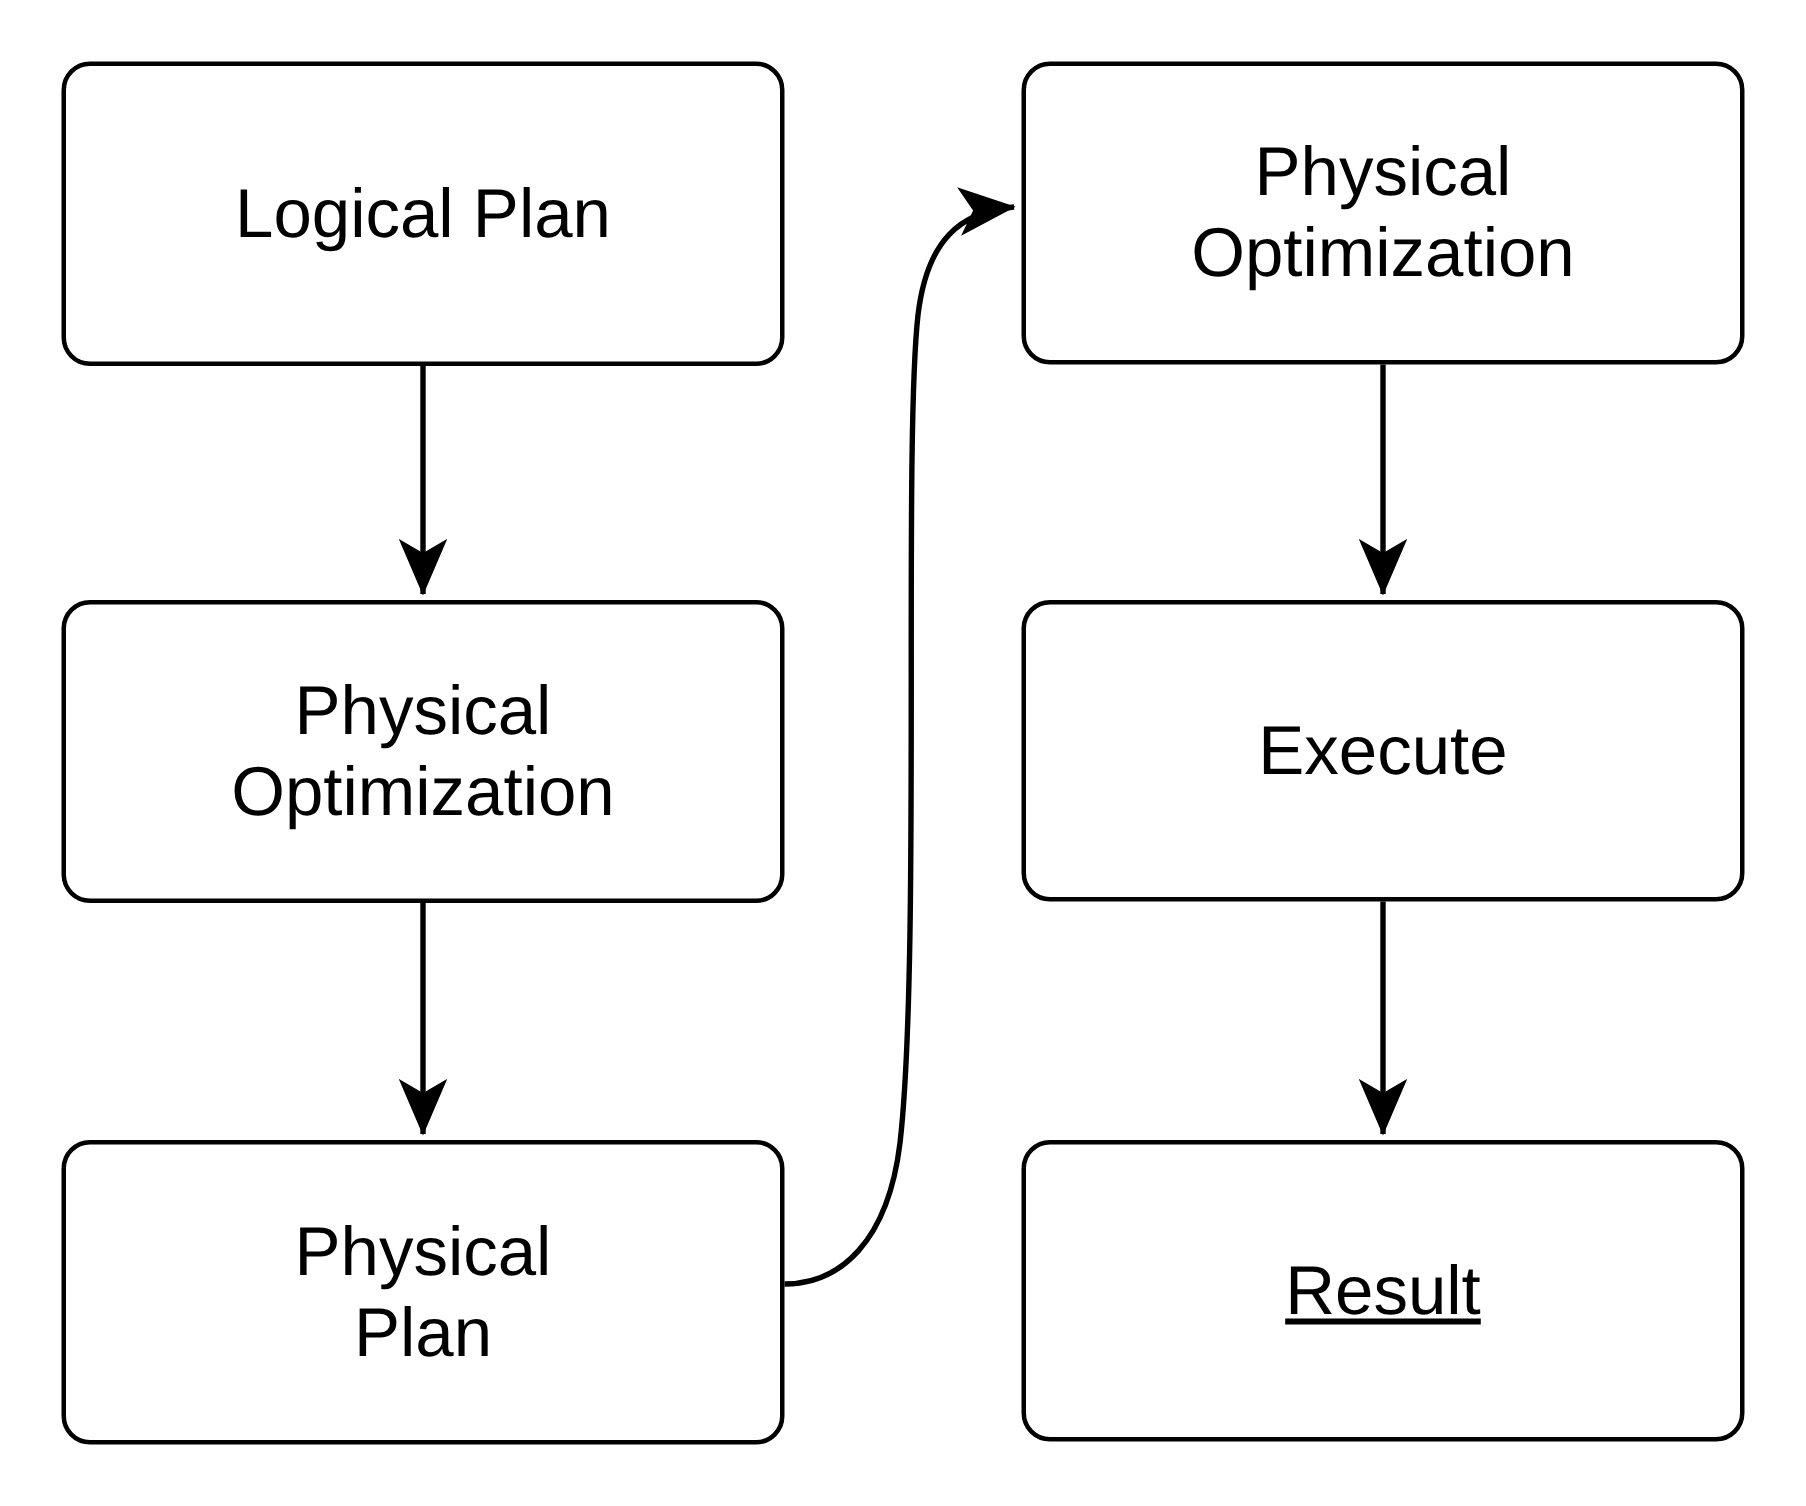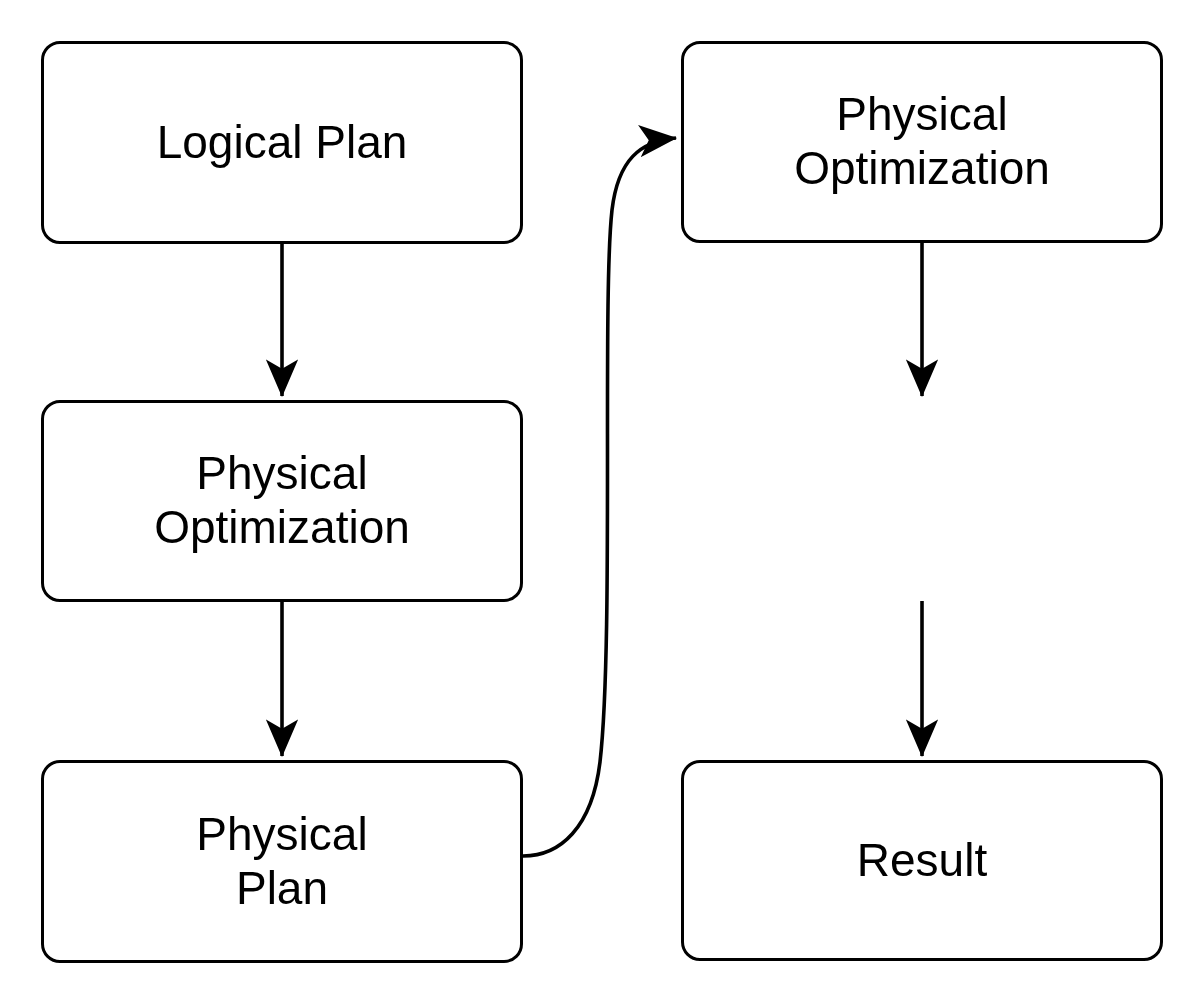--- a/index.html
+++ b/index.html
@@ -46,21 +46,21 @@
     letter-spacing: 0px;
     font-weight: 400;
   }
   
   #node-logical-plan        { left: 41px;  top: 41px;  width: 482px; height: 203px; }
   #node-logical-optimization{ left: 41px;  top: 400px; width: 482px; height: 202px; }
   #node-physical-plan       { left: 41px;  top: 760px; width: 482px; height: 203px; }
   
   #node-physical-optimization { left: 681px; top: 41px;  width: 482px; height: 202px; }
   #node-execute               { left: 681px; top: 400px; width: 482px; height: 201px; }
-  #node-result                { left: 681px; top: 760px; width: 482px; height: 201px; }
+  #node-result                { left: 681px; top: 760px; width: 482px; height: 201px; text-decoration: underline; }
 </style>
 </head>
 <body>
 
 <div id="diagram-root">
 
   <svg id="edge-layer" viewBox="0 0 1204 1004" width="1204" height="1004" xmlns="http://www.w3.org/2000/svg">
     <defs>
       <marker id="arrowhead" markerWidth="11" markerHeight="9" refX="10.2" refY="4.5" orient="auto" markerUnits="strokeWidth">
         <path d="M 0,0 L 10.5,4.5 L 0,9 L 2.6,4.5 Z" fill="#000000"></path>
@@ -100,18 +100,21 @@
   <div class="node" id="node-physical-plan">
     <span class="node-label">Physical
 Plan</span>
   </div>
 
   <div class="node" id="node-physical-optimization">
     <span class="node-label">Physical
 Optimization</span>
   </div>
 
+  <div class="node" id="node-execute">
+    <span class="node-label">Execute</span>
+  </div>
 
   <div class="node" id="node-result">
     <span class="node-label">Result</span>
   </div>
 
 </div>
 
 </body></html>

